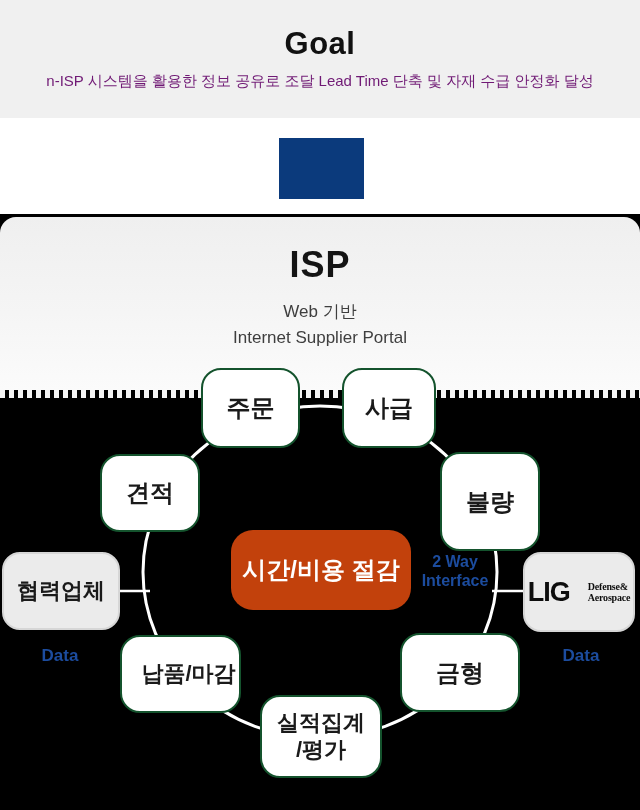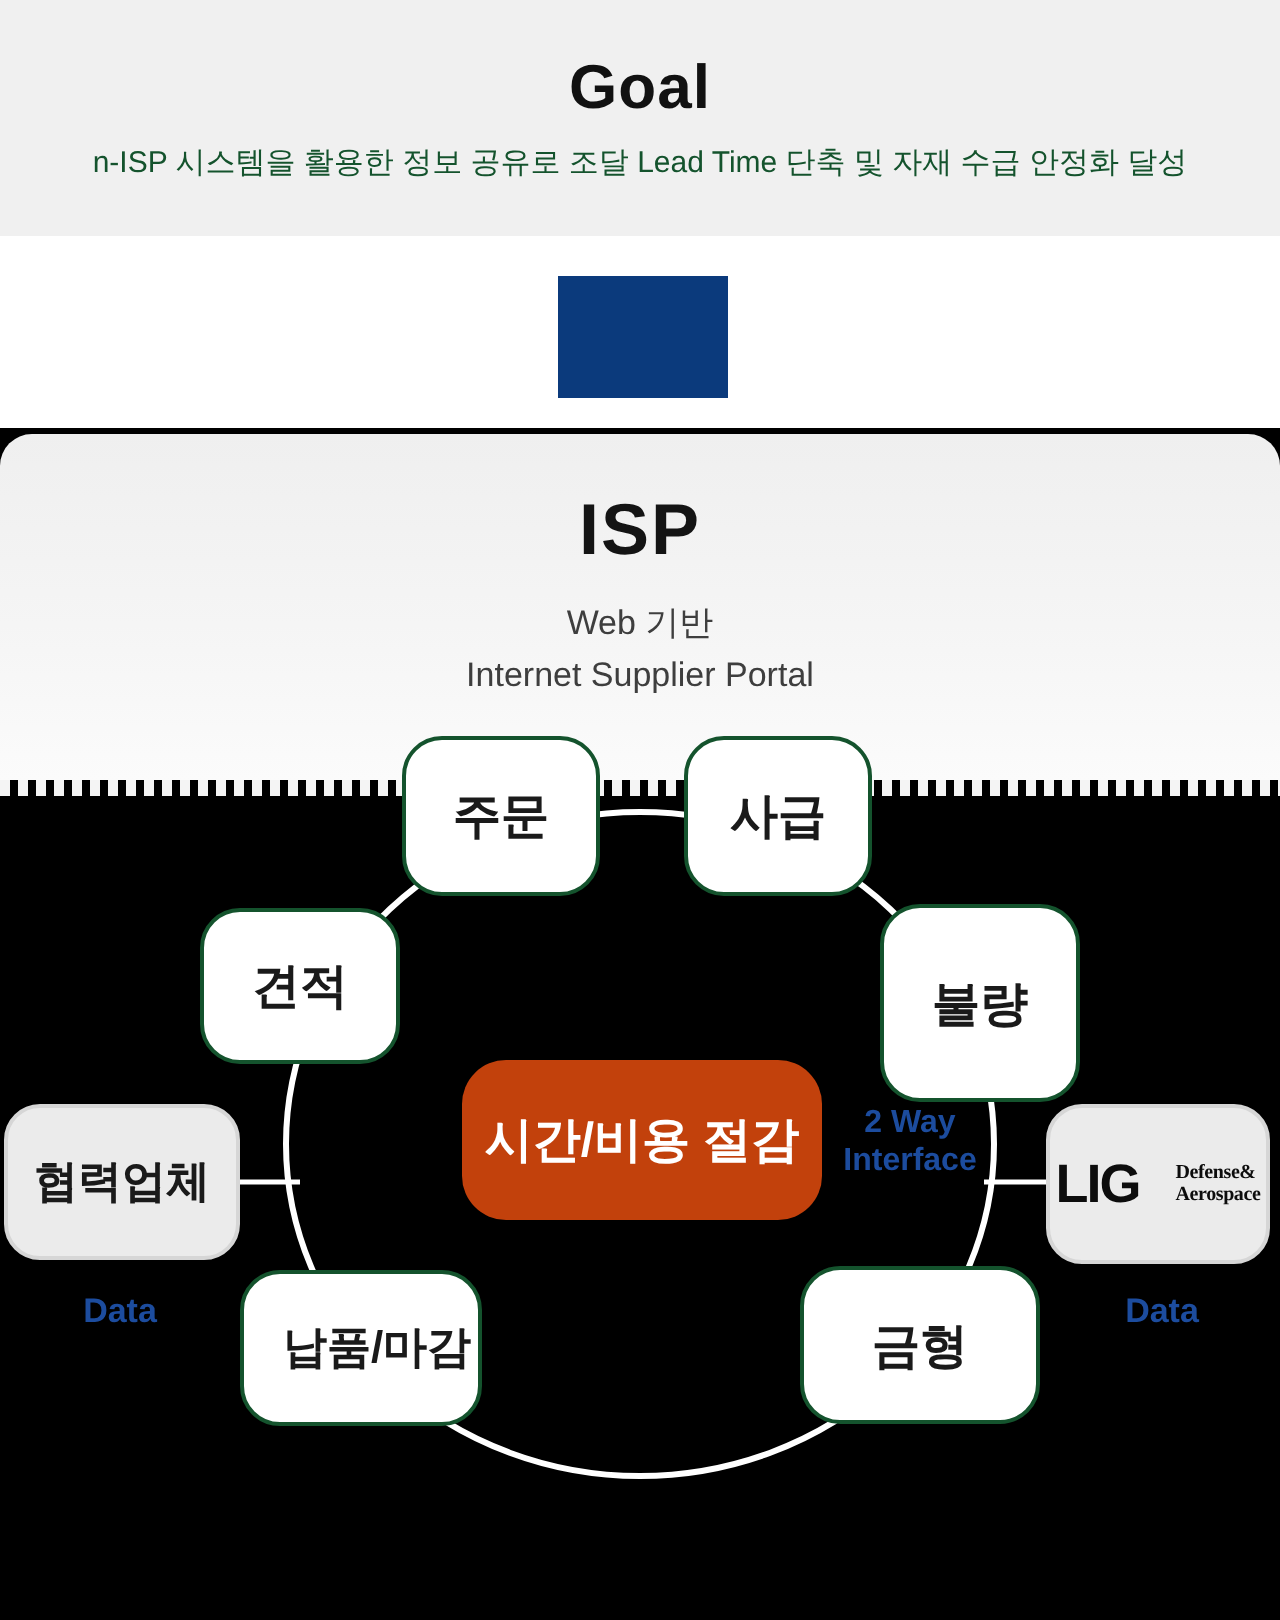--- a/index.html
+++ b/index.html
@@ -11,21 +11,21 @@
   
   .goal-header{
     position:absolute;left:0;top:0;width:640px;height:118px;
     background:#f0f0f0;text-align:center;
   }
   .goal-title{
     margin:0;padding-top:26px;font-size:31px;font-weight:bold;color:#111;
     letter-spacing:0.5px;
   }
   .goal-subtitle{
-    margin:0;padding-top:10px;font-size:15px;color:#14532d;
+    margin:0;padding-top:10px;font-size:15px;color:#701a75;
   }
   
   .flow-arrow{
     position:absolute;left:279px;top:138px;width:85px;height:61px;
     background:#0b3a7c;
   }
   
   .black-zone{
     position:absolute;left:0;top:214px;width:640px;height:596px;
     background:#000;
@@ -127,20 +127,24 @@
   </div>
   <div class="node node-defect">
     <span>불량</span>
   </div>
   <div class="node node-delivery">
     <span>납품/마감</span>
   </div>
   <div class="node node-mold">
     <span>금형</span>
   </div>
+  <div class="node node-perf">
+    <span>실적집계</span>
+    <span>/평가</span>
+  </div>
 
   <div class="node gray node-partner">
     <span>협력업체</span>
   </div>
   <div class="node gray node-lig">
     <span class="lig-inner">
       <span class="lig-mark">LIG</span>
       <span class="lig-sub">
         <span>Defense&amp;</span>
         <span>Aerospace</span>

